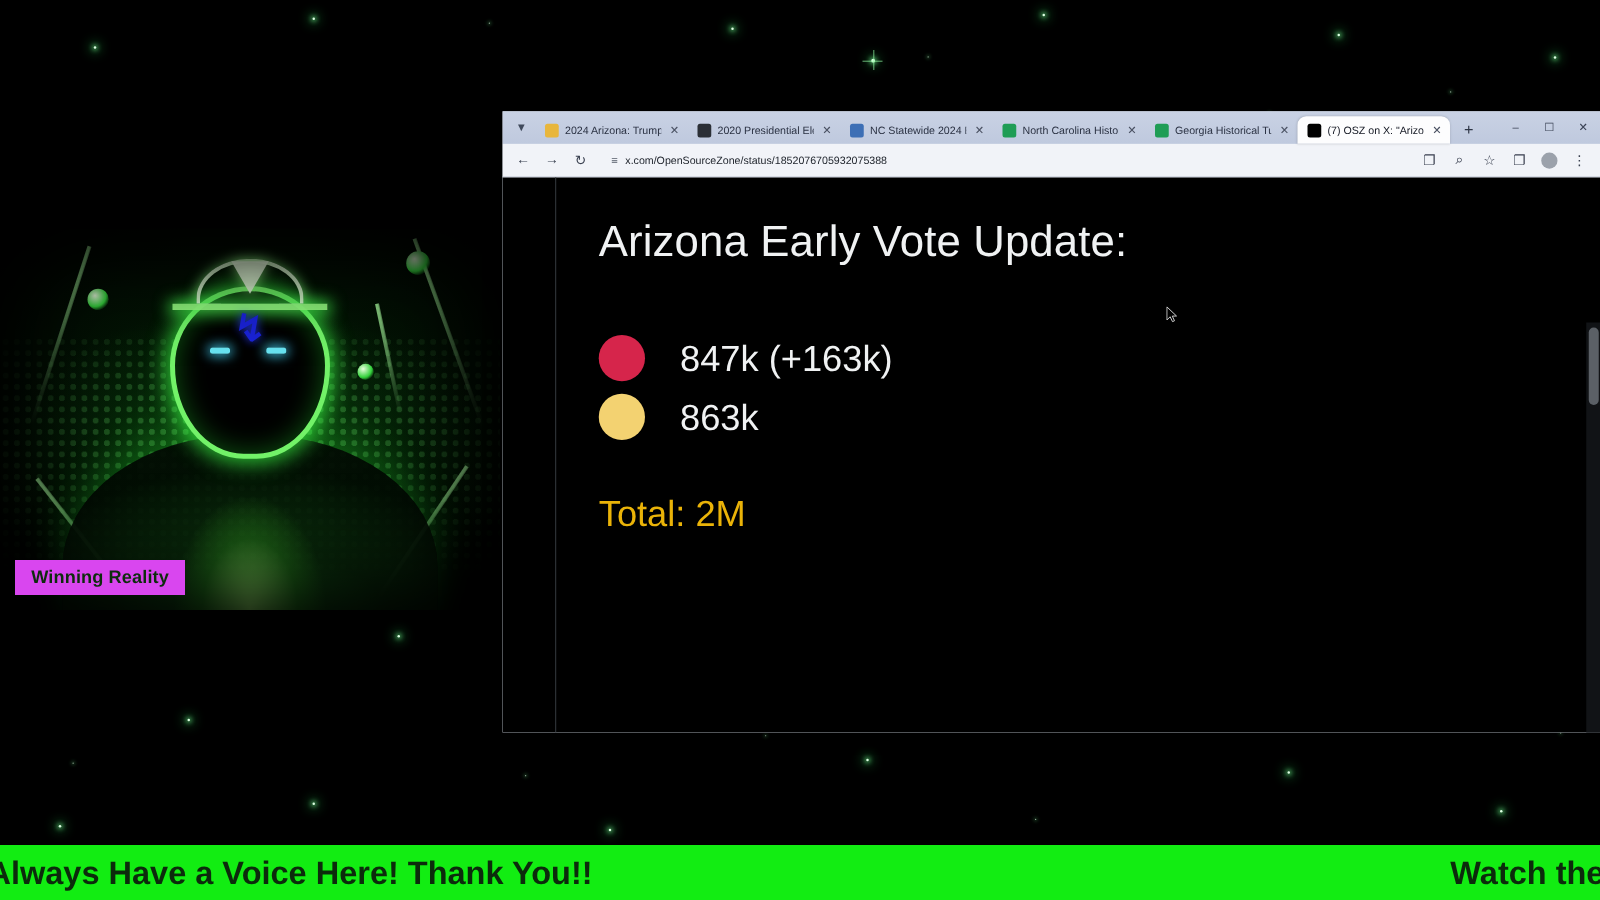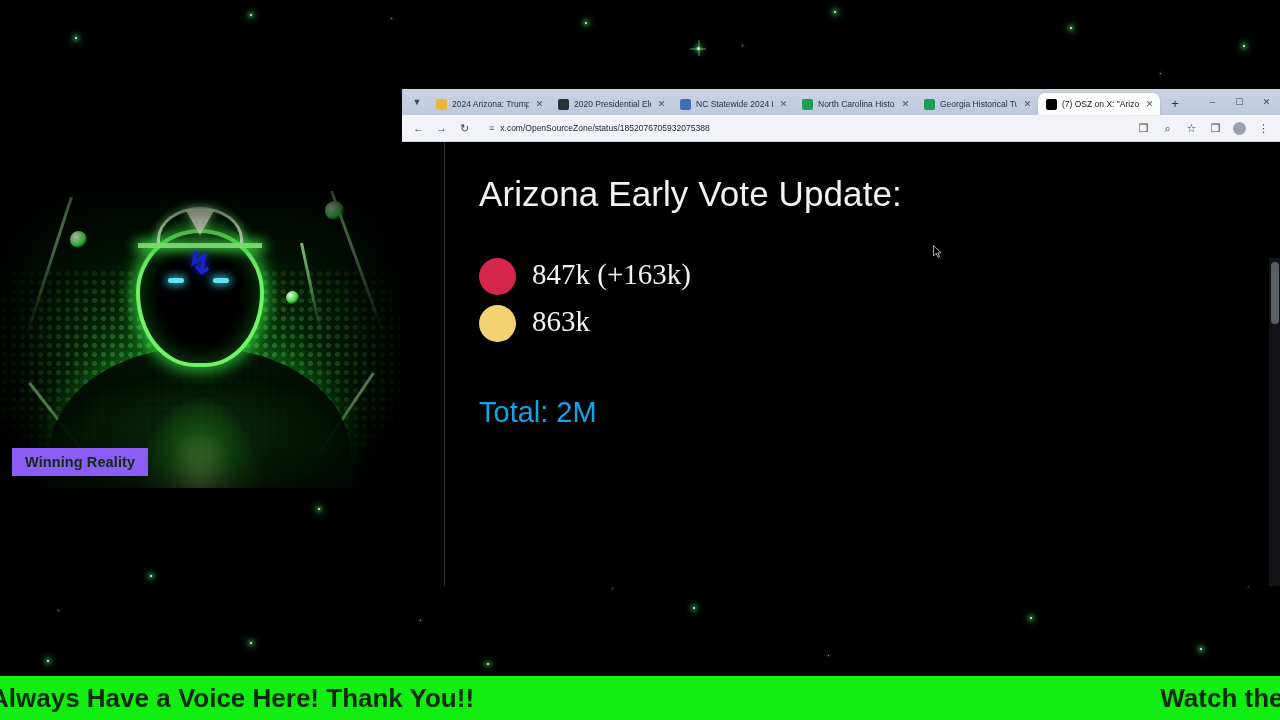--- a/index.html
+++ b/index.html
@@ -101,21 +101,21 @@
     position:absolute; background: linear-gradient(to bottom, rgba(170,255,160,.85), rgba(40,190,60,0));
     width:3px; transform-origin: top center; filter: blur(.4px);
   }
   #cam .orb {
     position:absolute; border-radius:50%; background: radial-gradient(circle at 35% 32%, #e8ffdd, #34d13c 55%, rgba(20,90,25,0) 78%);
     filter: blur(.5px);
   }
   #cam .vig { position:absolute; inset:0; box-shadow: inset 0 0 70px 26px #000; }
   #cam-label {
     position:absolute; left:12px; bottom:12px; z-index:6;
-    background:#8b5cf6; color:#0d2d0d; font-weight:700; font-size:14.5px;
+    background:#d946ef; color:#0d2d0d; font-weight:700; font-size:14.5px;
     padding:6px 13px; letter-spacing:.1px; white-space:nowrap;
   }
 
   
   #browser {
     position:absolute; left:402px; top:89px; width:878px; height:497px;
     background:#d9dfeb; overflow:hidden;
     box-shadow: 0 2px 14px rgba(0,0,0,.6);
   }
   #tabstrip {
@@ -161,24 +161,24 @@
   #omni-url { white-space:nowrap; overflow:hidden; }
   #tb-right { display:flex; align-items:center; gap:1px; flex:0 0 auto; }
   #avatar-btn { width:13px; height:13px; border-radius:50%; background:#9ba1ab; margin:0 5px; }
 
   
   #viewport { position:relative; height:444px; background:#000; display:flex; }
   #left-rail { width:43px; height:100%; border-right:1px solid #2b2f33; flex:0 0 auto; }
   #post { flex:1 1 auto; position:relative; padding:32px 0 0 34px; color:#e7e9ea; }
   #post-title { font-size:35px; font-weight:400; letter-spacing:.1px; color:#f0f2f3; }
   #rows { margin-top:44px; }
-  .vrow { display:flex; align-items:flex-start; gap:16px; height:47px;font-family:Liberation Serif, serif; }
+  .vrow { display:flex; align-items:flex-end; gap:28px; height:47px; }
   .dot { width:37px; height:37px; border-radius:50%; flex:0 0 auto; }
   .vtext { font-size:29px; color:#f0f2f3; font-weight:400; }
-  #total { margin-top:44px; font-size:29px; color:#0ea5e9; }
+  #total { margin-top:44px; font-size:29px; color:#eab308; }
   #meta { margin-top:38px; font-size:18px; color:#8b98a5; }
   #meta b { color:#e7e9ea; font-weight:700; }
   #cursor { position:absolute; left:488px; top:103px; width:9px; height:13px; }
 
   #scrollbar { position:absolute; right:0; top:116px; width:11px; height:381px; background:#111316; }
   #scrollthumb { position:absolute; right:1px; top:120px; width:8px; height:62px; background:#5b6066; border-radius:4px; }
 
   
   #ticker {
     position:absolute; left:0; bottom:0; width:1280px; height:44px;

